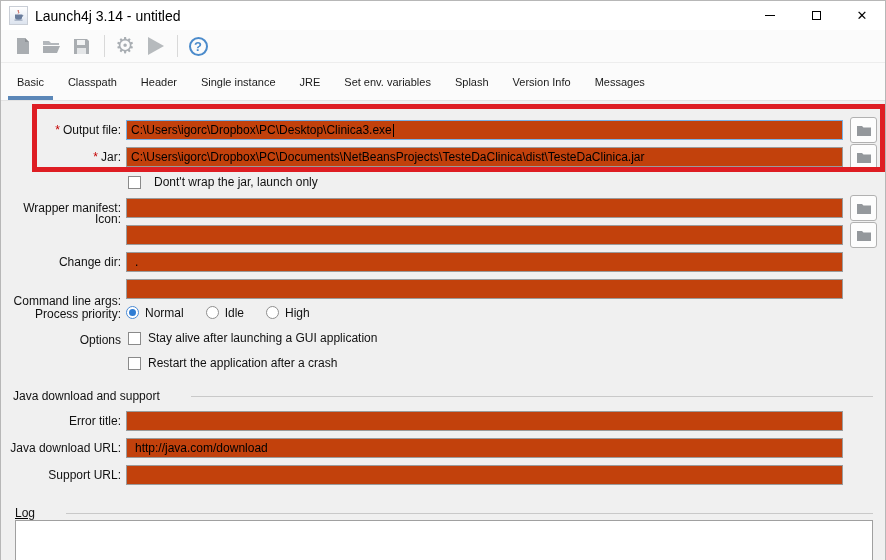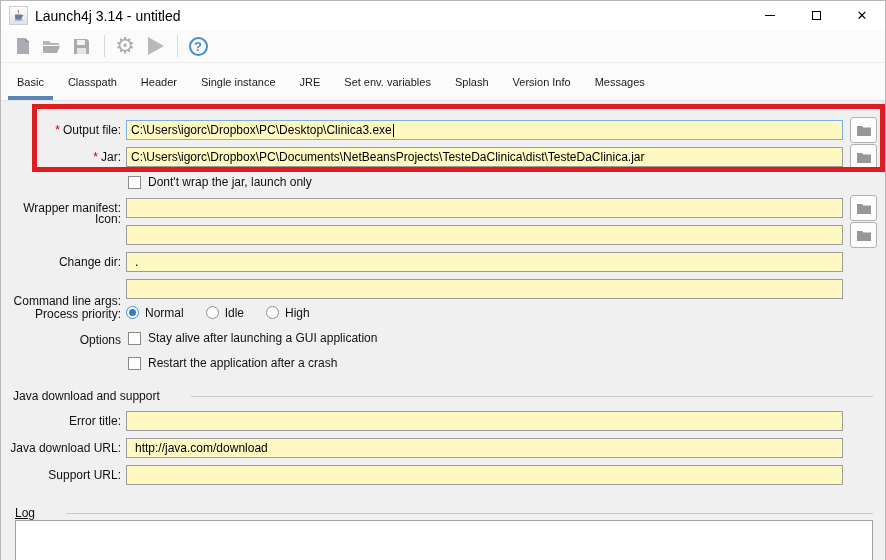--- a/index.html
+++ b/index.html
@@ -55,21 +55,21 @@
   .tab.selected { border-bottom-color:#5b87b8; }
   
   .content { position:absolute; top:100px; left:0; right:0; bottom:0; background:#f0f0f0; }
   .row-label {
     position:absolute; left:0; width:120px; text-align:right;
     font-size:12px; color:#111; line-height:20px; white-space:nowrap;
   }
   .req { color:#c40000; margin-right:3px; }
   .field {
     position:absolute; left:125px; width:717px; height:20px;
-    background:#fef9c3; border:1px solid #9b9b9b;
+    background:#c2410c; border:1px solid #9b9b9b;
     font-size:12px; color:#000; line-height:18px; padding:0 4px;
     white-space:nowrap; overflow:hidden;
   }
   .field.focused { border-color:#7ab0e2; }
   .caret { display:inline-block; width:1px; height:13px; background:#000; vertical-align:text-bottom; margin-left:1px; }
   .browse-btn {
     position:absolute; left:849px; width:27px; height:26px;
     border:1px solid #b1b1b1; border-radius:3px; background:#fdfdfd;
     display:flex; align-items:center; justify-content:center;
   }
@@ -185,21 +185,21 @@
     </div>
     <div class="field" style="top:46px;">
       <span>C:\Users\igorc\Dropbox\PC\Documents\NetBeansProjects\TesteDaClinica\dist\TesteDaClinica.jar</span>
     </div>
     <div class="browse-btn" style="top:43px;">
       <svg width="14" height="11" viewBox="0 0 14 11">
         <path d="M0 1 h5 l1.5 1.5 H14 V11 H0 z" fill="#94989c"></path>
       </svg>
     </div>
 
-    <div class="checkline" style="top:74px; left:127px;">
+    <div class="checkline" style="top:74px; left:127px;gap:6px;">
       <span class="checkbox"></span>
       <span class="check-label">Dont't wrap the jar, launch only</span>
     </div>
 
     <div class="row-label" style="top:97px;">Wrapper manifest:</div>
     <div class="field" style="top:97px;"><span></span></div>
     <div class="browse-btn" style="top:94px;">
       <svg width="14" height="11" viewBox="0 0 14 11">
         <path d="M0 1 h5 l1.5 1.5 H14 V11 H0 z" fill="#94989c"></path>
       </svg>

